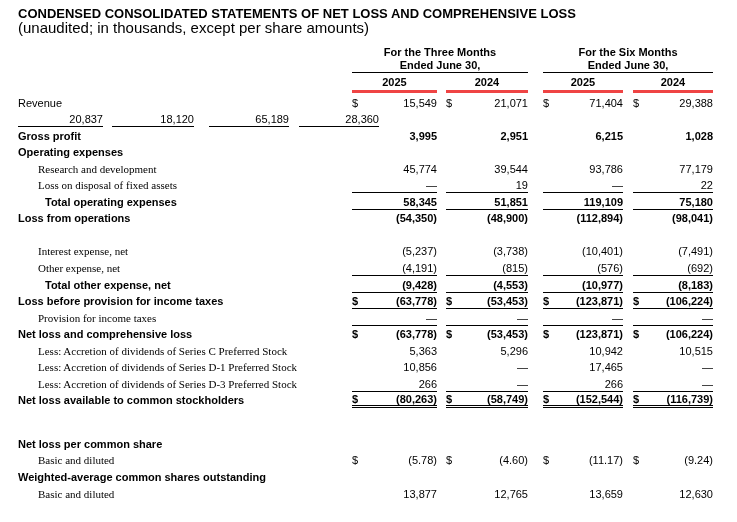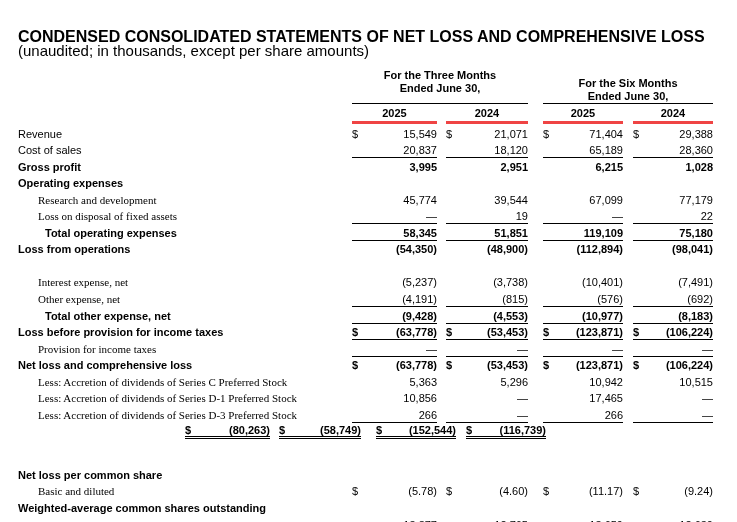--- a/index.html
+++ b/index.html
@@ -5,46 +5,46 @@
   * { box-sizing: border-box; margin: 0; padding: 0; }
   html, body { background: #ffffff; }
   body {
     width: 737px; height: 522px;
     font-family: "Liberation Sans", sans-serif;
     font-size: 11px; color: #000;
     overflow: hidden;
   }
   .page { padding: 7px 24px 0 18px; width: 737px; }
 
-  .doc-title { font-weight: bold; font-size: 16px; line-height: 14px; white-space: nowrap; margin-top: 23px; }
+  .doc-title { font-weight: bold; font-size: 13px; line-height: 14px; white-space: nowrap; }
   .doc-subtitle { font-size: 15px; line-height: 13px; white-space: nowrap; }
 
   
   .lbl-col { width: 334px; flex: 0 0 334px; }
   .c0 { width: 85px; flex: 0 0 85px; }
   .c1 { width: 82px; flex: 0 0 82px; margin-left: 9px; }
   .c2 { width: 80px; flex: 0 0 80px; margin-left: 15px; }
   .c3 { width: 80px; flex: 0 0 80px; margin-left: 10px; }
 
   .hdr-row { display: flex; margin-top: 12px; }
   .grp {
     text-align: center; font-weight: bold; line-height: 12.5px;
     border-bottom: 1px solid #000; padding-bottom: 1px;
   }
   .grp1 { width: 176px; flex: 0 0 176px; }
-  .grp2 { width: 170px; flex: 0 0 170px; margin-left: 15px; margin-top: 8px; }
+  .grp2 { width: 170px; flex: 0 0 170px; margin-left: 15px; }
 
   .years-row { display: flex; margin-top: 3px; }
   .year {
     text-align: center; font-weight: bold;
     border-bottom: 3px solid #ef4444; padding-bottom: 2px; line-height: 12px;
   }
 
   .tbody { margin-top: 1px; }
-  .row { display: flex; height: 16.55px; justify-content: center; }
+  .row { display: flex; height: 16.55px; }
   .row.bold { font-weight: bold; }
   .row .label {
     display: flex; align-items: flex-end; padding-bottom: 2px;
     white-space: nowrap; overflow: visible;
   }
   .indent-0 { padding-left: 0; }
   .indent-1 { padding-left: 20px; font-family: Liberation Serif, serif; }
   .indent-2 { padding-left: 27px; }
   .num {
     display: flex; justify-content: space-between; align-items: flex-end;
@@ -98,21 +98,20 @@
         <div class="num c2">
           <span class="cur">$</span>
           <span class="amt">71,404</span>
         </div>
         <div class="num c3">
           <span class="cur">$</span>
           <span class="amt">29,388</span>
         </div>
       </div>
       <div class="row">
-        <div class="label lbl-col indent-0">Cost of sales</div>
         <div class="num c0 bb">
           <span class="cur"></span>
           <span class="amt">20,837</span>
         </div>
         <div class="num c1 bb">
           <span class="cur"></span>
           <span class="amt">18,120</span>
         </div>
         <div class="num c2 bb">
           <span class="cur"></span>
@@ -166,21 +165,21 @@
         <div class="num c0">
           <span class="cur"></span>
           <span class="amt">45,774</span>
         </div>
         <div class="num c1">
           <span class="cur"></span>
           <span class="amt">39,544</span>
         </div>
         <div class="num c2">
           <span class="cur"></span>
-          <span class="amt">67,099</span>
+          <span class="amt">93,786</span>
         </div>
         <div class="num c3">
           <span class="cur"></span>
           <span class="amt">77,179</span>
         </div>
       </div>
       <div class="row">
         <div class="label lbl-col indent-1">Loss on disposal of fixed assets</div>
         <div class="num c0 bb">
           <span class="cur"></span>
@@ -420,20 +419,21 @@
         <div class="num c2 bb">
           <span class="cur"></span>
           <span class="amt">266</span>
         </div>
         <div class="num c3 bb">
           <span class="cur"></span>
           <span class="amt">—</span>
         </div>
       </div>
       <div class="row bold">
+        <div class="label lbl-col indent-0">Net loss available to common stockholders</div>
         <div class="num c0 bd">
           <span class="cur">$</span>
           <span class="amt">(80,263)</span>
         </div>
         <div class="num c1 bd">
           <span class="cur">$</span>
           <span class="amt">(58,749)</span>
         </div>
         <div class="num c2 bd">
           <span class="cur">$</span>

